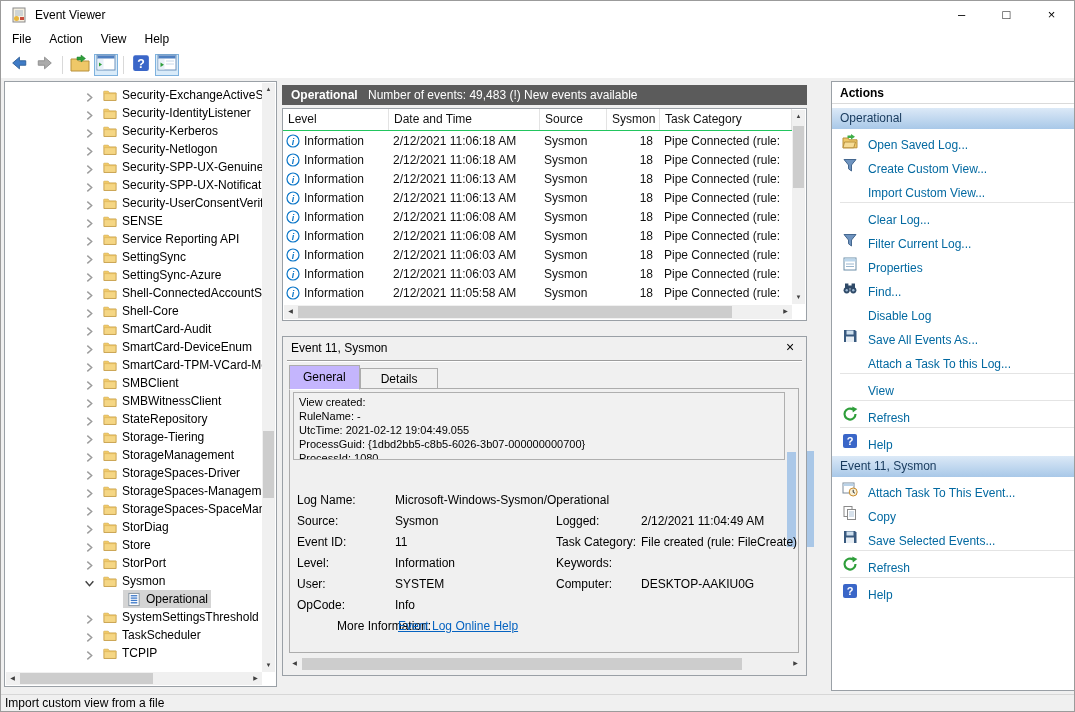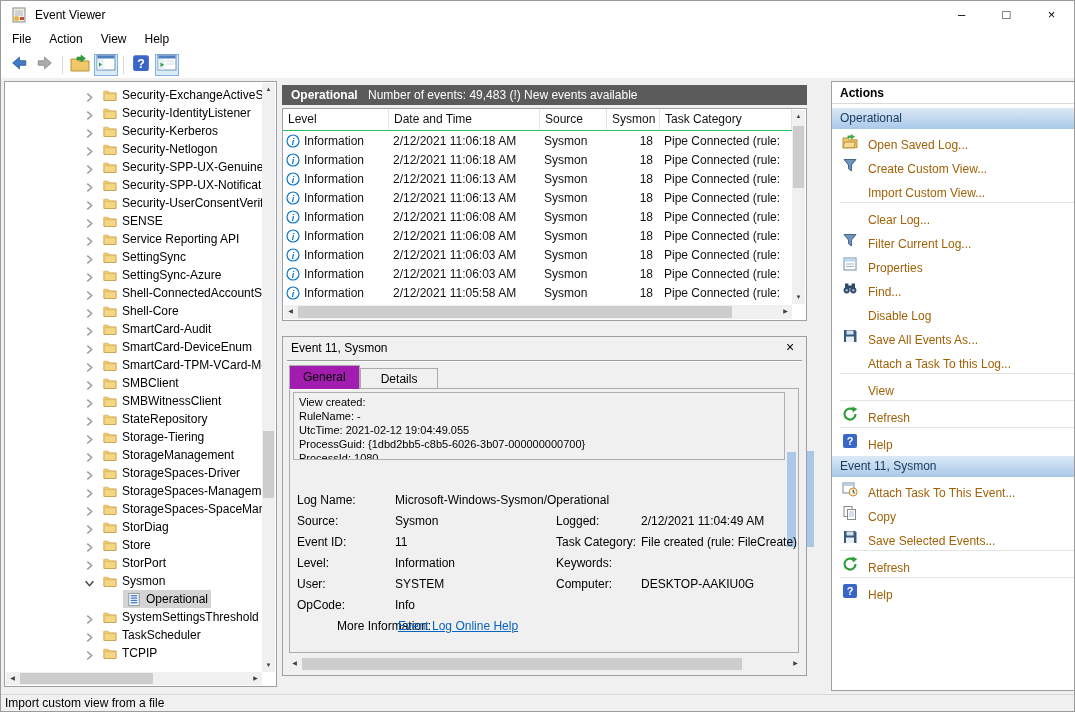--- a/index.html
+++ b/index.html
@@ -62,21 +62,21 @@
   .c-id { text-align:right; padding-right:7px; }
 
   
   .detail-box { left:281px; top:258px; width:525px; height:340px; background:#f0f0f0; }
   .db-title { position:absolute; top:0; left:0; right:0; height:22px; }
   .db-title-text { position:absolute; left:8px; top:4px; font-size:12px; color:#000; }
   .db-close { position:absolute; right:8px; top:2px; width:16px; height:16px; text-align:center; line-height:16px; font-size:14px; color:#000; }
   .db-sep { position:absolute; top:23px; left:4px; right:4px; height:2px; border-top:1px solid #9d9d9d; border-bottom:1px solid #fff; }
   .tabs { position:absolute; top:28px; left:6px; height:24px; display:flex; align-items:flex-end; z-index:2; }
   .tab { font-size:12px; border:1px solid #acacac; background:#f0f0f0; padding:3px 20px; height:21px; }
-  .tab.active { background:#a21caf; padding:4px 13px; height:25px; border-bottom:1px solid #fff; margin-bottom:-1px; }
+  .tab.active { background:#c4b5fd; padding:4px 13px; height:25px; border-bottom:1px solid #fff; margin-bottom:-1px; }
   .tab-content { position:absolute; top:51px; left:6px; width:510px; bottom:22px; border:1px solid #acacac; background:#f0f0f0; z-index:1; }
   .msg-box { position:absolute; top:3px; left:3px; width:492px; height:68px; border:1px solid #afafaf; background:#f1f1f1; overflow:hidden; font-size:11px; line-height:14px; padding:2px 5px; color:#000; }
   .tc-vsb { position:absolute; right:1px; top:1px; width:11px; bottom:1px; background:#f0f0f0; }
   .tc-vsb .bluethumb { position:absolute; left:1px; width:9px; top:62px; height:95px; background:#abc8e8; }
   .fields { position:absolute; top:104px; left:0; right:14px; height:160px; }
   .f-row { position:absolute; left:0; right:0; height:21px; }
   .f-row span { position:absolute; font-size:12px; color:#000; white-space:nowrap; }
   .fl-l { left:7px; } .fv-l { left:105px; } .fl-r { left:266px; } .fv-r { left:351px; }
   .minfo-label { position:absolute; left:7px; top:230px; font-size:12px;margin-left:40px; }
   .minfo-link { position:absolute; left:108px; top:230px; font-size:12px; color:var(--link,#0563c1); text-decoration:underline; }
@@ -84,21 +84,21 @@
 
   
   .actions-panel { left:830px; top:3px; width:262px; height:610px; }
   .ap-title { height:22px; font-weight:bold; font-size:12px; padding:4px 0 0 8px; border-bottom:1px solid #dadada; color:#000; }
   .ap-body { position:absolute; top:23px; left:0; right:0; bottom:0; overflow:hidden; background:#fff; }
   .ap-header { height:21px; margin-top:3px; background:linear-gradient(var(--g1,#dce9f7), var(--g2,#a8c8e8)); color:#17395c; font-size:12px; padding:3px 8px 0 8px; position:relative; }
   .ap-caret { position:absolute; right:10px; top:6px; font-size:7px; color:#333; }
   .ap-item { height:24px; display:flex; align-items:center; position:relative; padding-left:10px; background:#fff; }
   .ap-item .icon { width:16px; height:16px; margin-right:10px; flex:0 0 16px; }
   .ap-item .icon svg { width:16px; height:16px; }
-  .ap-item .label { font-size:12px; color:#a16207; white-space:nowrap;margin-top:8px; }
+  .ap-item .label { font-size:12px; color:#0369a1; white-space:nowrap;margin-top:8px; }
   .ap-arrow { position:absolute; right:9px; top:8px; font-size:8px; color:#222; }
   .ap-sep { height:1px; background:#e4e4e4; margin:1px 8px; }
   .free-thumb { position:absolute; left:806px; top:373px; width:7px; height:96px; background:#a9c7e7; }
 
   
   .statusbar { position:absolute; bottom:0; left:0; right:0; height:17px; background:#f0f0f0; border-top:1px solid #d7d7d7; font-size:12px; color:#000; padding:1px 0 0 4px; }
 </style>
 </head>
 <body>
 

